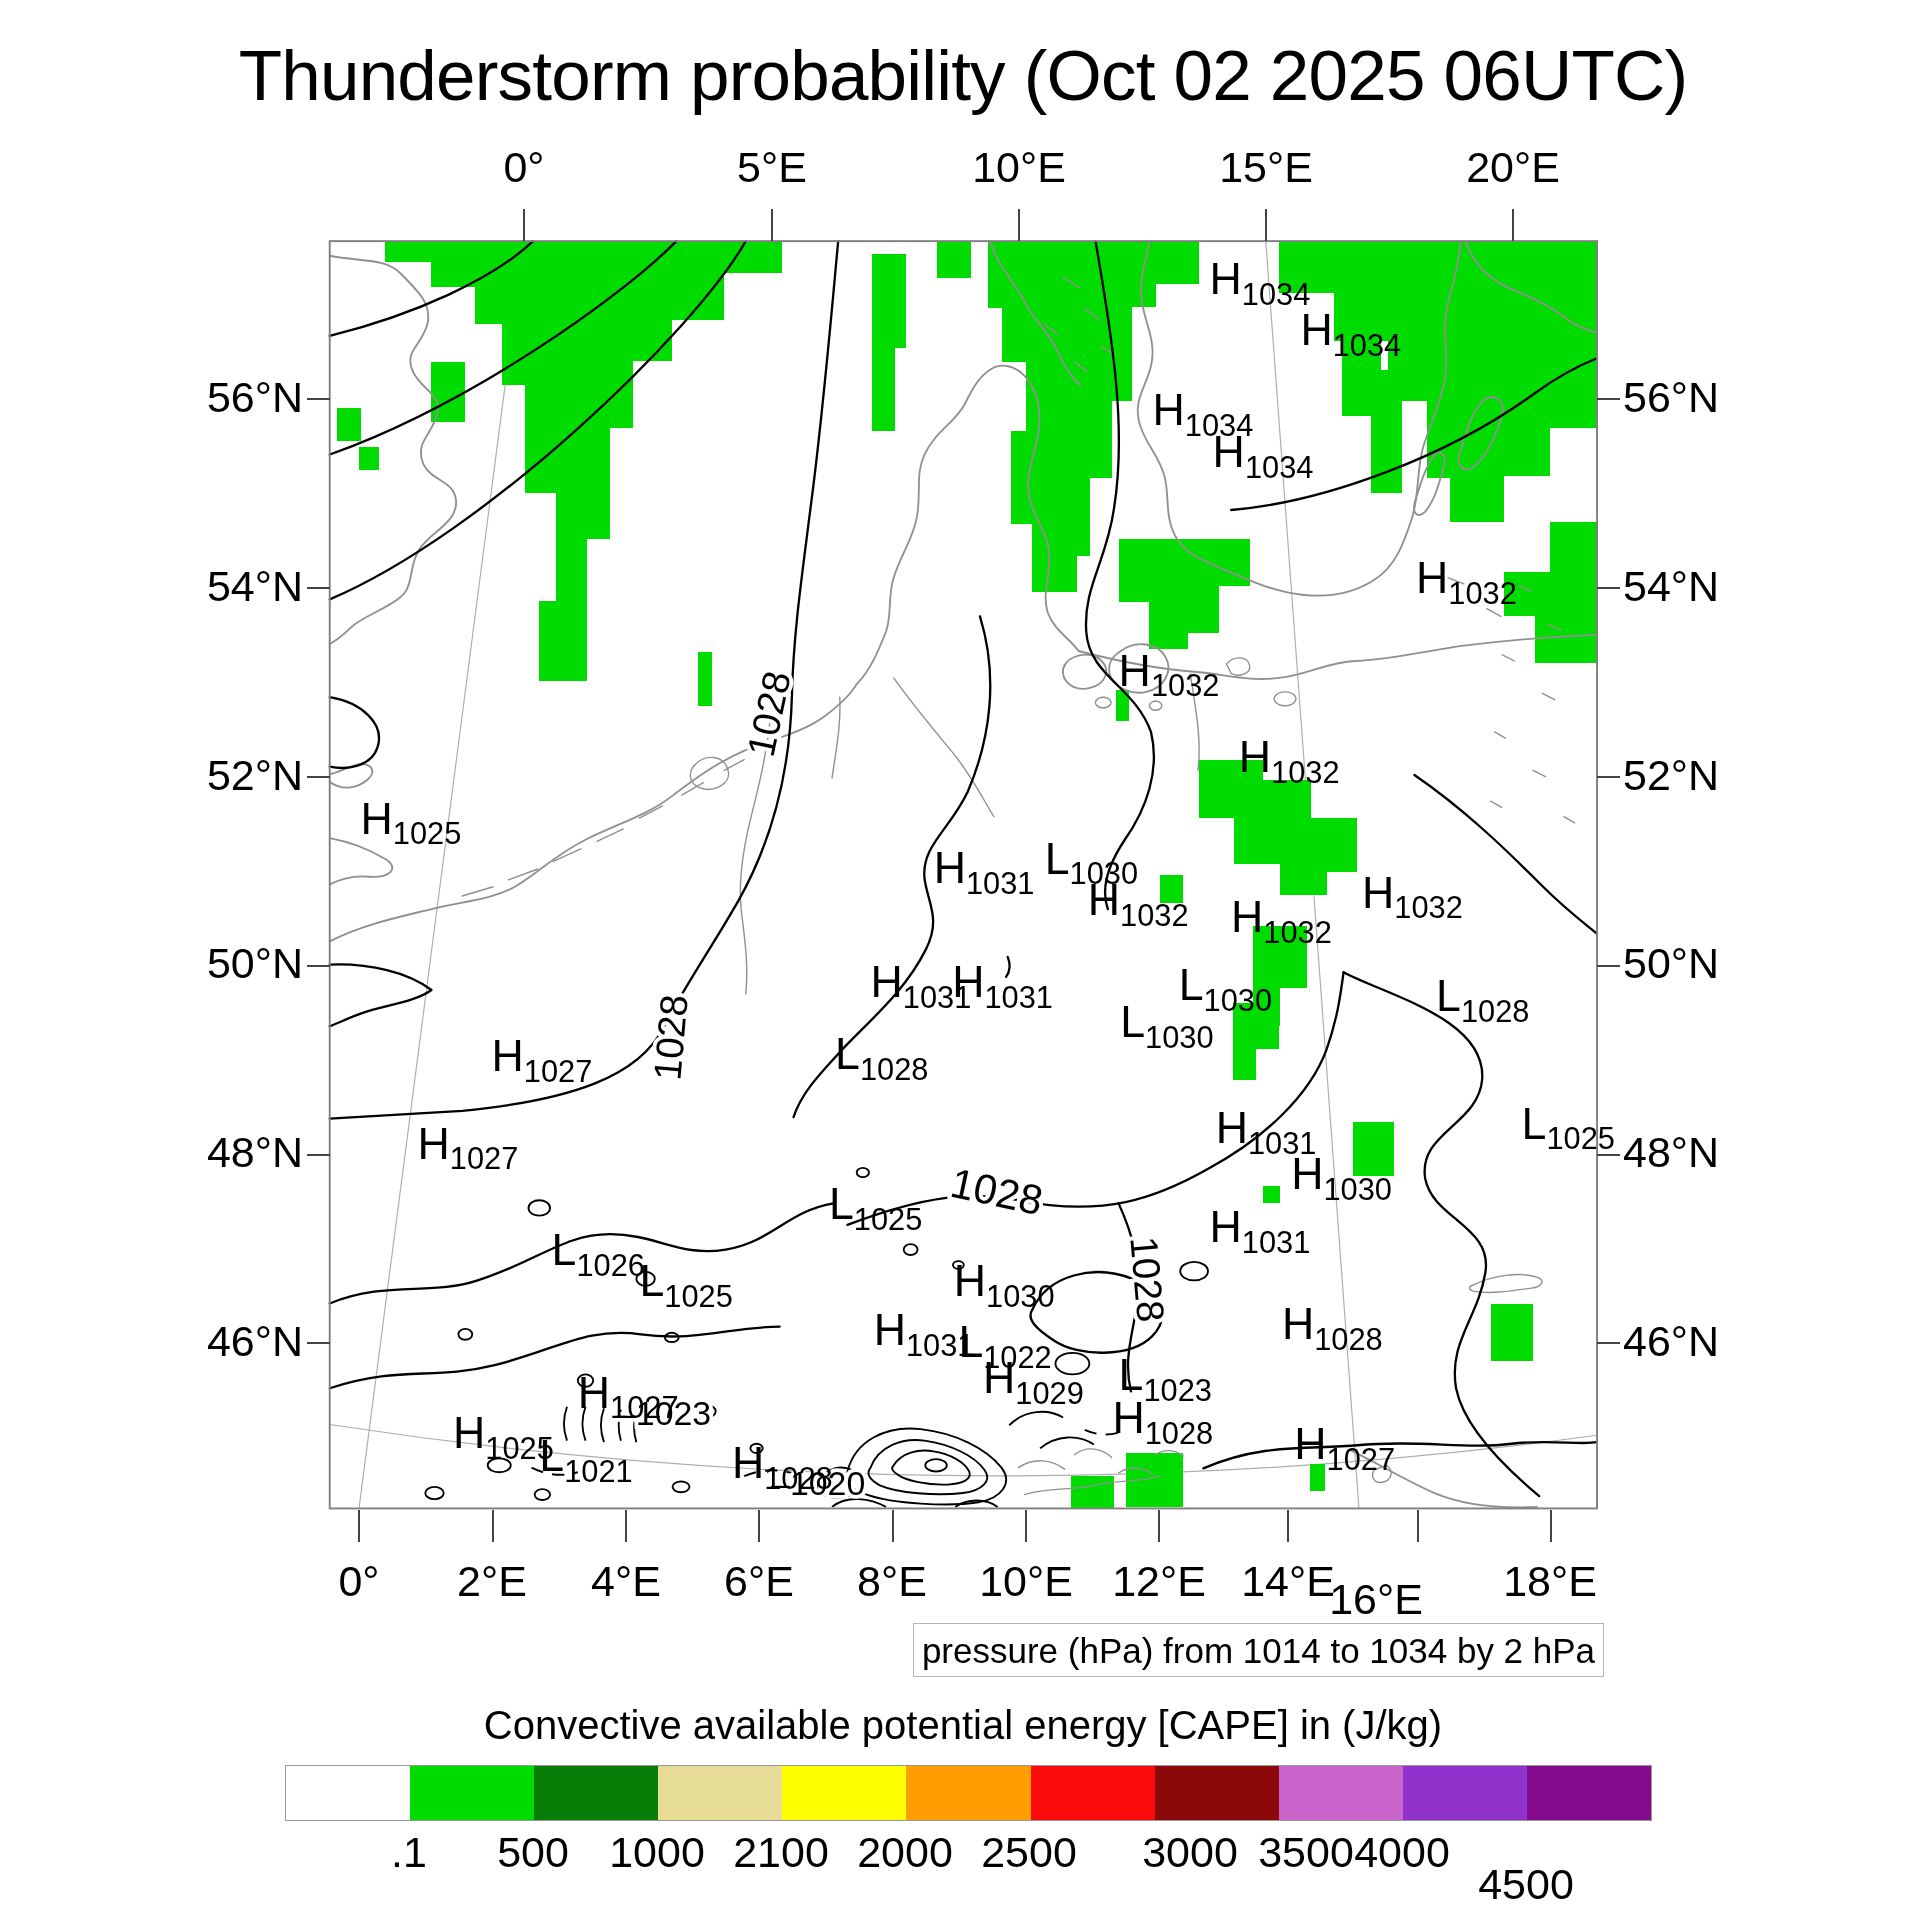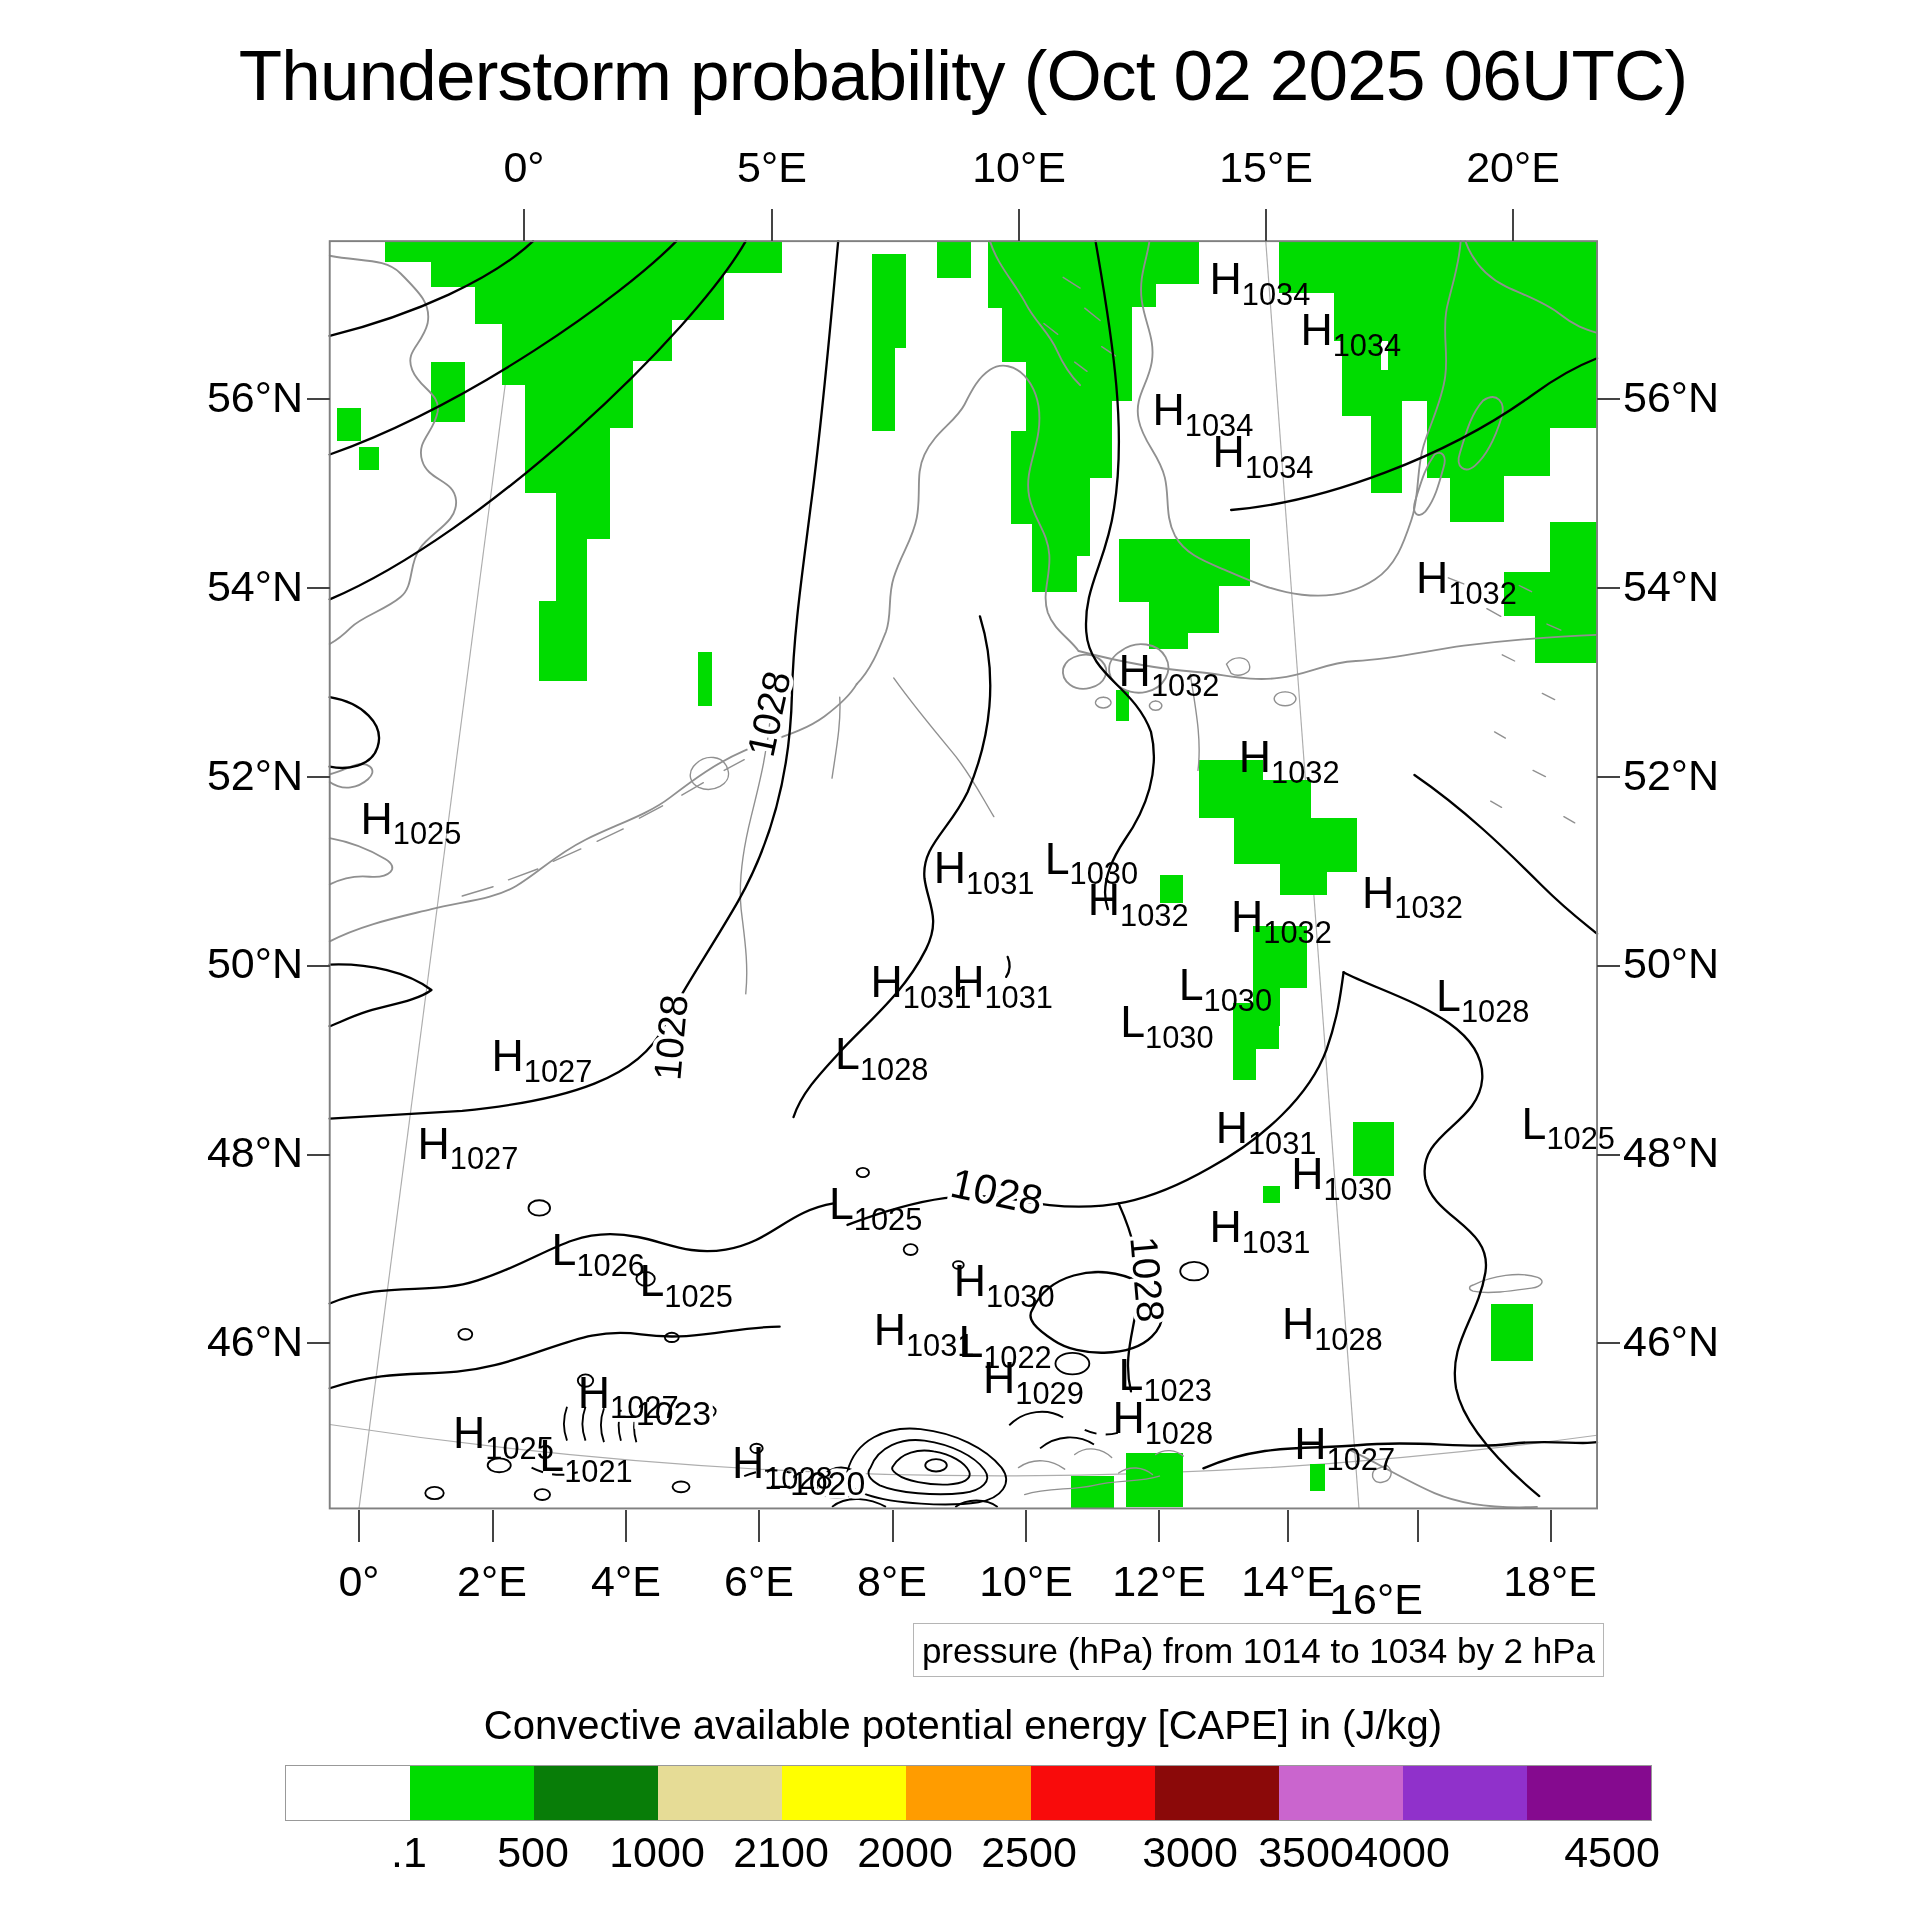--- a/index.html
+++ b/index.html
@@ -286,15 +286,15 @@
 <div id="cbar-labels">
     <div class="cbar-num" style="left: 409px;">.1</div>
     <div class="cbar-num" style="left: 533px;">500</div>
     <div class="cbar-num" style="left: 657px;">1000</div>
     <div class="cbar-num" style="left: 781px;">2100</div>
     <div class="cbar-num" style="left: 905px;">2000</div>
     <div class="cbar-num" style="left: 1029px;">2500</div>
     <div class="cbar-num" style="left: 1190px;">3000</div>
     <div class="cbar-num" style="left: 1278px; margin-left: 28px;">3500</div>
     <div class="cbar-num" style="left: 1402px;">4000</div>
-    <div class="cbar-num" style="left: 1612px;">4500</div>
+    <div class="cbar-num" style="left: 1526px; margin-top: 32px;">4500</div>
   </div>
 
 
 </body></html>

